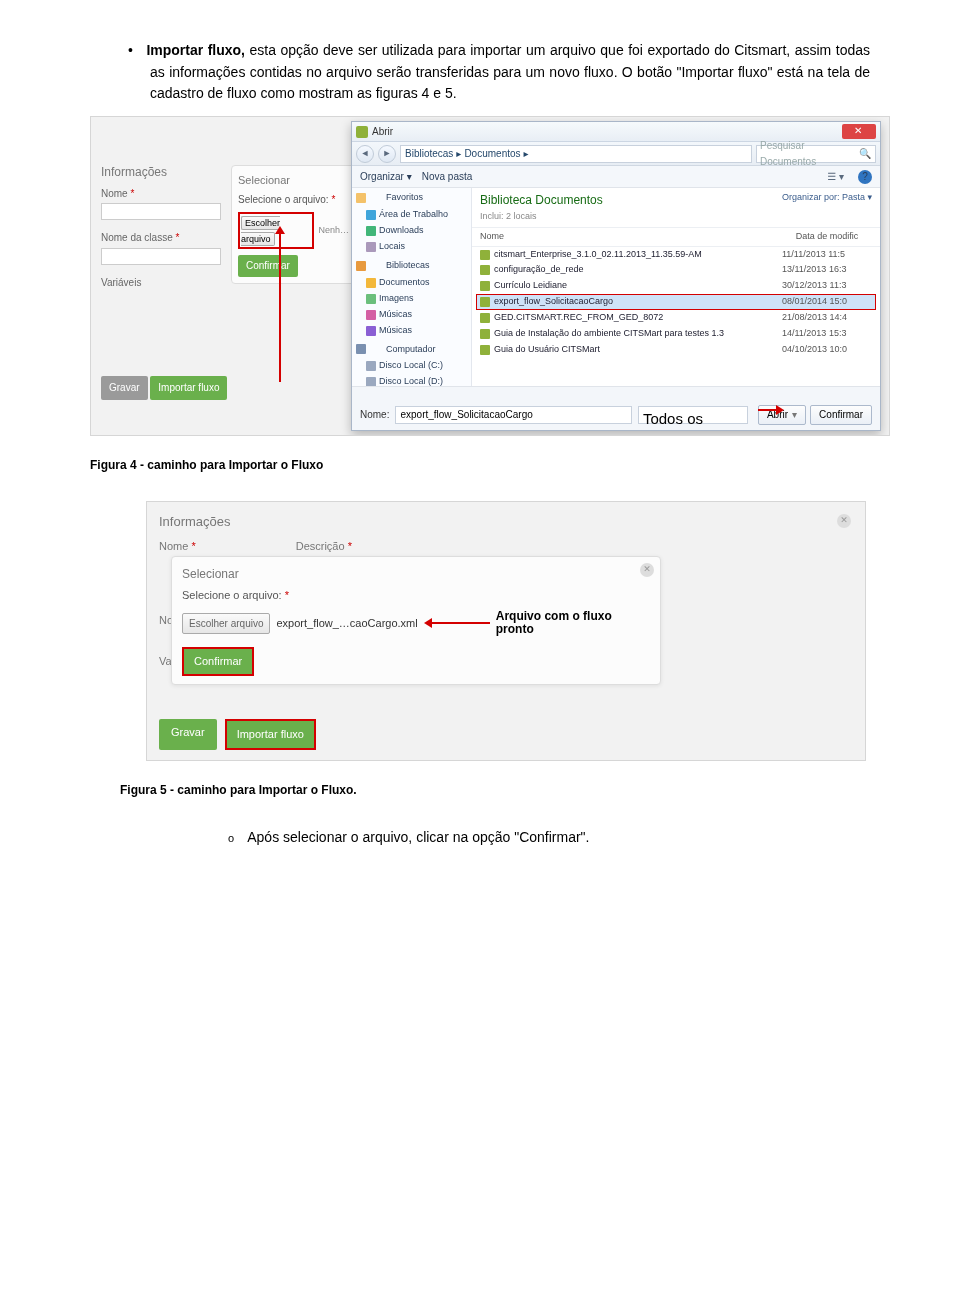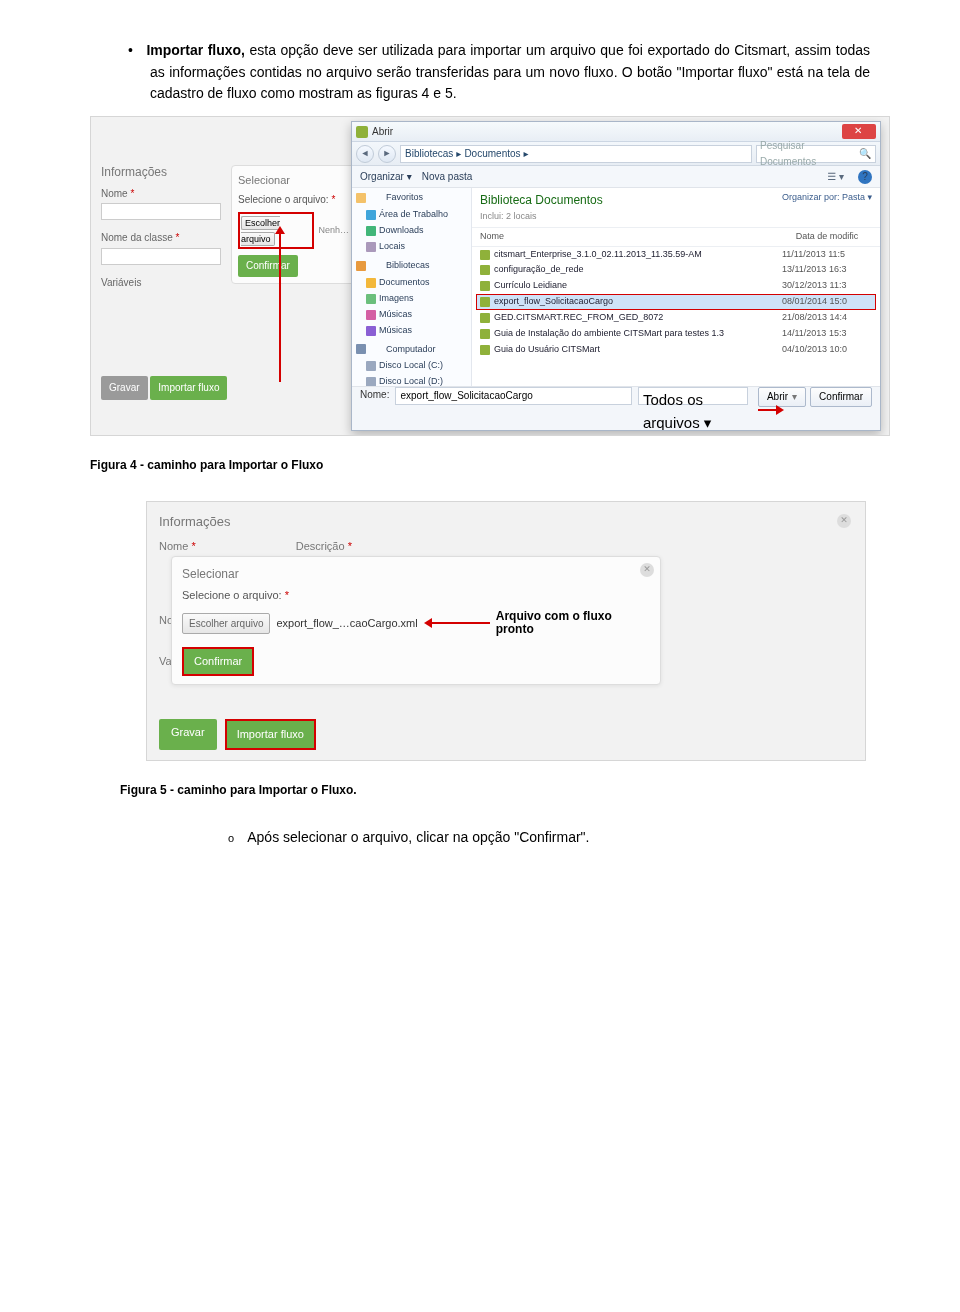--- a/index.html
+++ b/index.html
@@ -135,21 +135,21 @@
   .lib-sub{color:#888;font-size:9px;}
   .org-by{color:#3b5d8c;font-size:9px;}
   .file-headers{display:flex;font-size:9px;color:#555;border-bottom:1px solid #eceff3;padding:2px 8px;}
   .fh-name{flex:1;} .fh-date{width:90px;text-align:center;}
   .file-list{overflow:auto;font-size:9px;}
   .frow{display:flex;padding:1px 8px;align-items:center;gap:4px;}
   .frow .fic{width:10px;height:10px;background:#8fb13a;border-radius:1px;}
   .frow .fn{flex:1;color:#223;}
   .frow .fd{width:90px;color:#555;}
   .frow.sel{background:#cfe3f8;border:1px solid #d40000;margin:0 4px;padding:0 3px;}
-  .win-footer{height:57px;border-top:1px solid #e0e4ea;background:#f3f6fa;display:flex;gap:6px;padding:0 8px;}
+  .win-footer{height:57px;border-top:1px solid #e0e4ea;background:#f3f6fa;display:flex;align-items:center;gap:6px;padding:0 8px;}
   .win-footer .lbl{color:#333;}
   .win-footer .name-input{flex:1;height:18px;border:1px solid #c8d1dd;background:#fff;padding:0 4px;}
   .win-footer .type-sel{width:110px;height:18px;border:1px solid #c8d1dd;background:#fff;padding:0 4px;font-size:15px;}
   .win-footer .btns{display:flex;gap:4px;margin-left:4px;}
   .wbtn{height:20px;border:1px solid #acb9cc;background:linear-gradient(#fdfdfd,#eaeff6);border-radius:2px;padding:0 8px;display:flex;align-items:center;font-size:10px;}
   .red-arrow-right{position:absolute;right:102px;bottom:19px;width:20px;height:2px;background:#d40000;}
   .red-arrow-right::after{content:"";position:absolute;right:-6px;top:-4px;border-top:5px solid transparent;border-bottom:5px solid transparent;border-left:8px solid #d40000;}
   .help-icon{position:absolute;right:8px;top:52px;width:14px;height:14px;border-radius:50%;background:#2f74c0;color:#fff;display:flex;align-items:center;justify-content:center;font-size:10px;}
 
   

